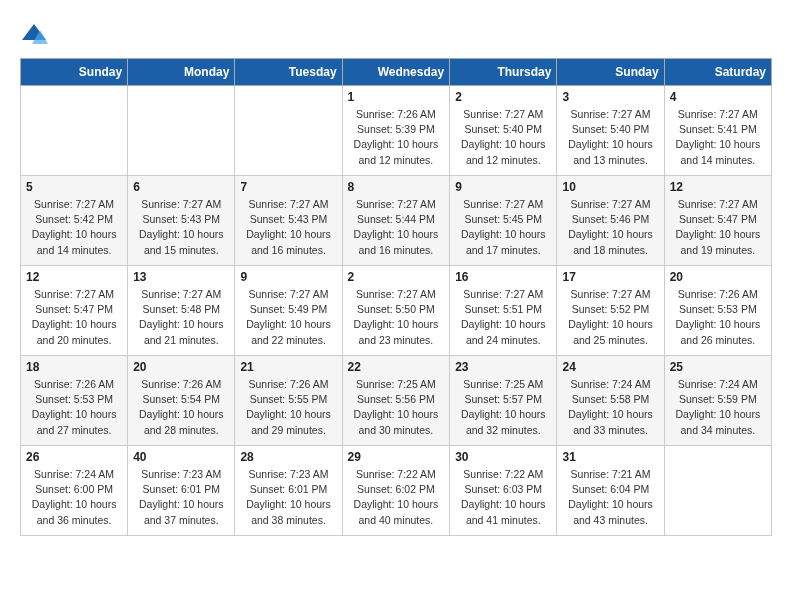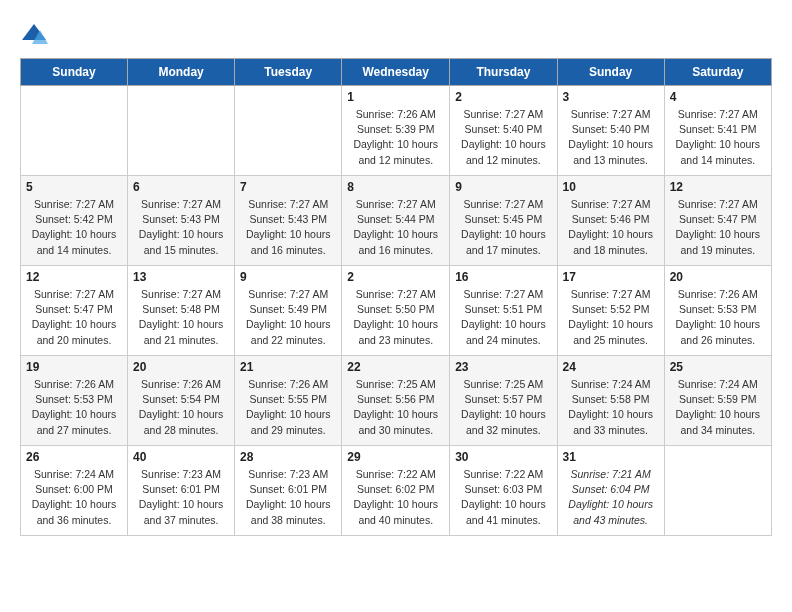--- a/index.html
+++ b/index.html
@@ -45,22 +45,22 @@
       color: #555;
     }
     .calendar {
       width: 100%;
       border-collapse: collapse;
       font-size: 11px;
     }
     .calendar th {
       background: #1a5fa8;
       color: #fff;
-      text-align: center;
-      padding: 6px 19px;
+      text-align: right;
+      padding: 6px 5px;
       font-size: 12px;
       border: 1px solid #aaa;
     }
     .calendar td {
       border: 1px solid #ccc;
       vertical-align: top;
       padding: 4px 5px;
       height: 90px;
       width: 108px;
       background: #fff;
@@ -247,21 +247,21 @@
         <td>
           <div class="day-num">20</div>
           <div class="day-info" style="white-space: pre-line;">Sunrise: 7:26 AM
 Sunset: 5:53 PM
 Daylight: 10 hours
 and 26 minutes.</div>
         </td>
       </tr>
       <tr>
         <td>
-          <div class="day-num">19</div>
+          <div class="day-num">18</div>
           <div class="day-info" style="white-space: pre-line;">Sunrise: 7:26 AM
 Sunset: 5:53 PM
 Daylight: 10 hours
 and 27 minutes.</div>
         </td>
         <td>
           <div class="day-num">20</div>
           <div class="day-info" style="white-space: pre-line;">Sunrise: 7:26 AM
 Sunset: 5:54 PM
 Daylight: 10 hours
@@ -334,21 +334,21 @@
         </td>
         <td>
           <div class="day-num">30</div>
           <div class="day-info" style="white-space: pre-line;">Sunrise: 7:22 AM
 Sunset: 6:03 PM
 Daylight: 10 hours
 and 41 minutes.</div>
         </td>
         <td>
           <div class="day-num">31</div>
-          <div class="day-info" style="white-space: pre-line; font-style: italic;">Sunrise: 7:21 AM
+          <div class="day-info" style="white-space: pre-line;">Sunrise: 7:21 AM
 Sunset: 6:04 PM
 Daylight: 10 hours
 and 43 minutes.</div>
         </td>
         <td class="empty-cell"></td>
       </tr>
     </tbody>
 </table>
 
 </body></html>

